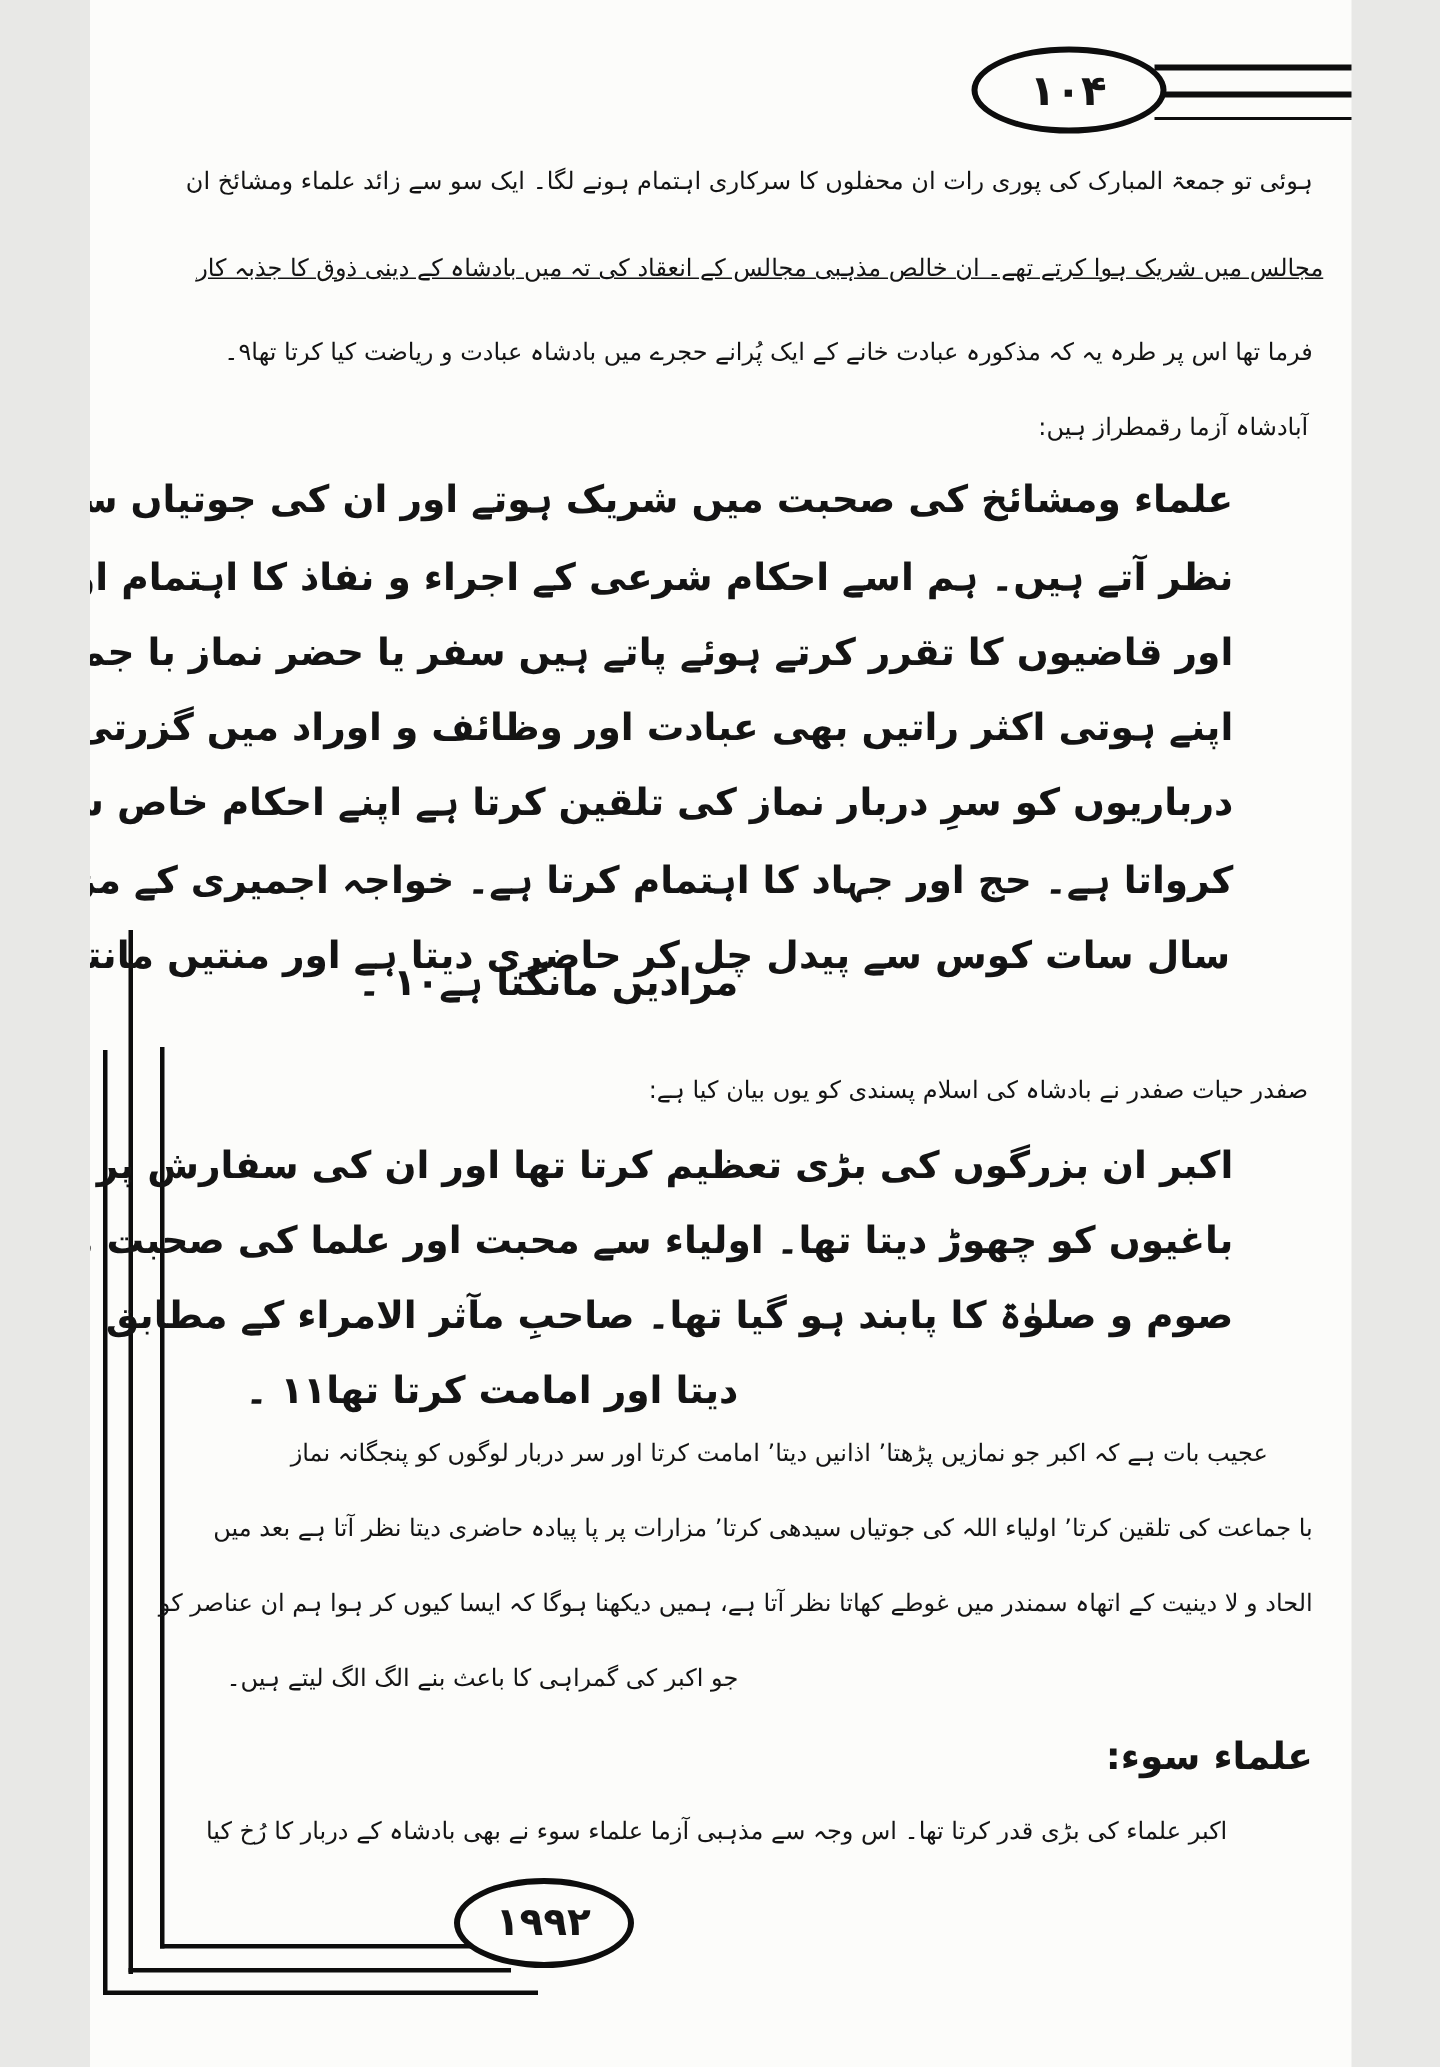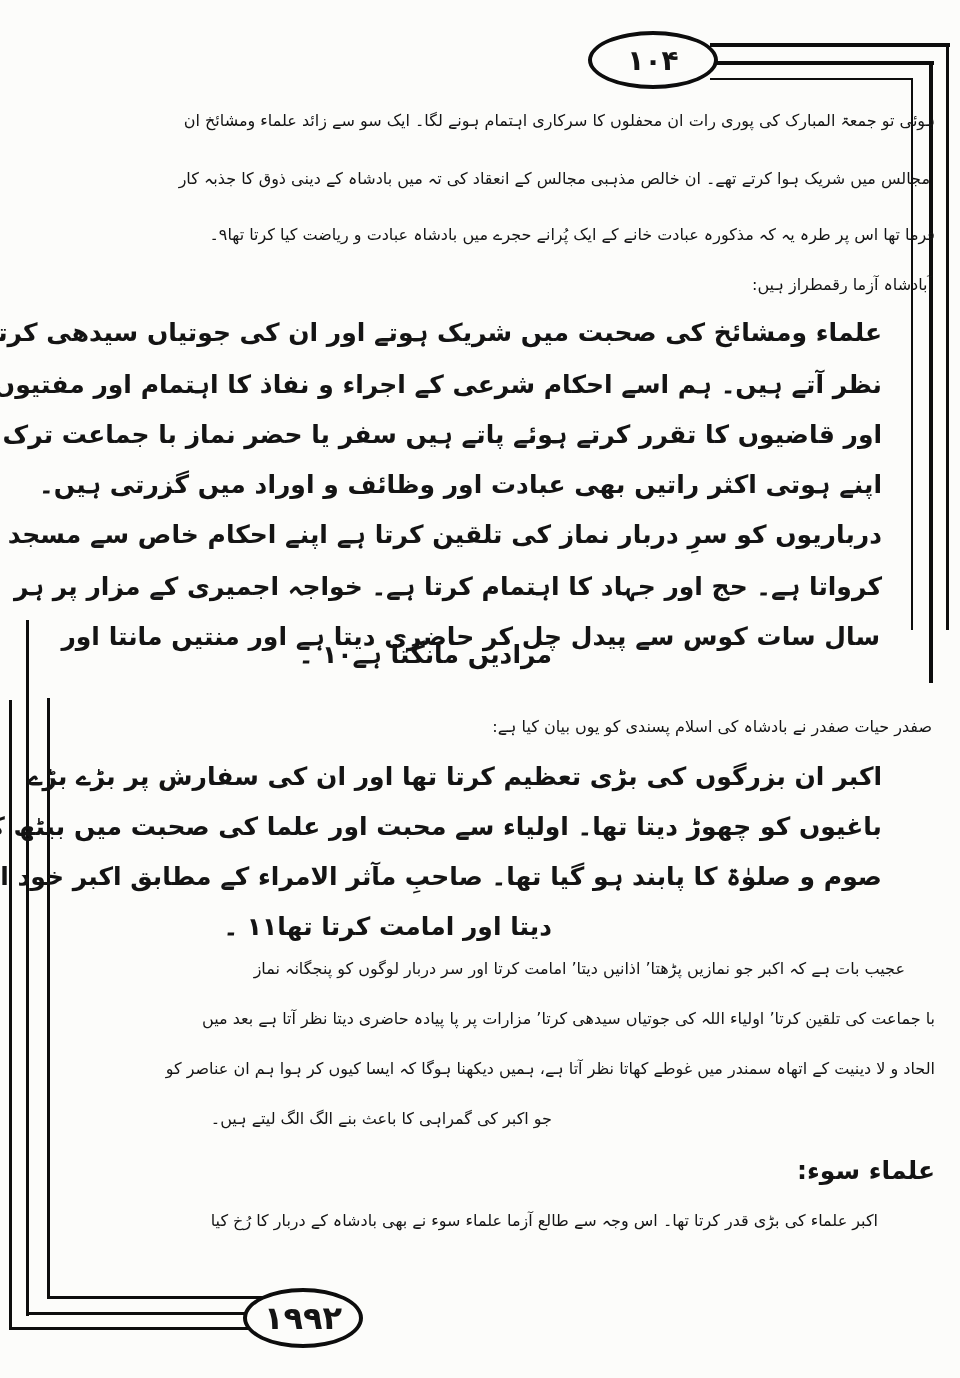--- a/index.html
+++ b/index.html
@@ -1,38 +1,38 @@
 <!DOCTYPE html>
 <html lang="ur" dir="rtl"><head>
 <meta charset="utf-8">
 <style>
   html,body{margin:0;padding:0;background:#e8e8e6;}
   .page{
     position:relative;
-    width:960px;height:1378px;
+    width:841px;height:1378px;
     margin:0 auto;
     background:#fcfcfa;
     overflow:hidden;
     font-family:"DejaVu Sans", sans-serif;
     color:#141414;
   }
   
   .bl{position:absolute;background:#0d0d0d;}
   
   .oval{
     position:absolute;
     background:#fcfcfa;
     border:4px solid #0d0d0d;
     border-radius:50%;
     display:flex;align-items:center;justify-content:center;
     z-index:3;
     font-weight:bold;
   }
   .oval-top{left:588px;top:31px;width:122px;height:50px;font-size:28px;}
-  .oval-bottom{left:243px;top:1288px;width:112px;height:52px;font-size:32px;}
+  .oval-bottom{left:243px;top:1252px;width:112px;height:52px;font-size:26px;}
   
   .line{
     position:absolute;
     direction:rtl;
     white-space:nowrap;
     text-align:right;
     height:46px;line-height:46px;
     font-size:20px;
     letter-spacing:0;
     z-index:2;
@@ -61,21 +61,21 @@
   <div class="bl" style="left:47px;top:1296px;width:215px;height:3px;"></div>
 
   <div class="oval oval-top">
     <span>۱۰۴</span>
   </div>
   <div class="oval oval-bottom">
     <span>۱۹۹۲</span>
   </div>
 
   <div class="line body-size" style="top:98px;right:25px;">ہوئی تو جمعۃ المبارک کی پوری رات ان محفلوں کا سرکاری اہتمام ہونے لگا۔ ایک سو سے زائد علماء ومشائخ ان</div>
-  <div class="line body-size" style="top:156px;right:30px;">مجالس میں شریک ہوا کرتے تھے۔ ان خالص مذہبی مجالس کے انعقاد کی تہ میں بادشاہ کے دینی ذوق کا جذبہ کار</div>
+  <div class="line body-size" style="top:156px;right:18px;text-decoration:underline;">مجالس میں شریک ہوا کرتے تھے۔ ان خالص مذہبی مجالس کے انعقاد کی تہ میں بادشاہ کے دینی ذوق کا جذبہ کار</div>
   <div class="line body-size" style="top:212px;right:25px;">فرما تھا اس پر طرہ یہ کہ مذکورہ عبادت خانے کے ایک پُرانے حجرے میں بادشاہ عبادت و ریاضت کیا کرتا تھا۹۔</div>
   <div class="line body-size" style="top:262px;right:28px;">آبادشاہ آزما رقمطراز ہیں:</div>
 
   <div class="line quote-size" style="top:310px;right:78px;">علماء ومشائخ کی صحبت میں شریک ہوتے اور ان کی جوتیاں سیدھی کرتے</div>
   <div class="line quote-size" style="top:362px;right:78px;margin-left:28px;">نظر آتے ہیں۔ ہم اسے احکام شرعی کے اجراء و نفاذ کا اہتمام اور مفتیوں</div>
   <div class="line quote-size" style="top:412px;right:78px;">اور قاضیوں کا تقرر کرتے ہوئے پاتے ہیں سفر یا حضر نماز با جماعت ترک</div>
   <div class="line quote-size" style="top:462px;right:78px;">اپنے ہوتی اکثر راتیں بھی عبادت اور وظائف و اوراد میں گزرتی ہیں۔</div>
   <div class="line quote-size" style="top:512px;right:78px;">درباریوں کو سرِ دربار نماز کی تلقین کرتا ہے اپنے احکام خاص سے مسجد تعمیر</div>
   <div class="line quote-size" style="top:564px;right:78px;">کرواتا ہے۔ حج اور جہاد کا اہتمام کرتا ہے۔ خواجہ اجمیری کے مزار پر ہر</div>
   <div class="line quote-size" style="top:614px;right:80px;">سال سات کوس سے پیدل چل کر حاضری دیتا ہے اور منتیں مانتا اور</div>
@@ -88,15 +88,15 @@
   <div class="line quote-size" style="top:854px;right:78px;">صوم و صلوٰۃ کا پابند ہو گیا تھا۔ صاحبِ مآثر الامراء کے مطابق اکبر خود اذان</div>
   <div class="line quote-size" style="top:904px;right:408px;">دیتا اور امامت کرتا تھا۱۱ ۔</div>
 
   <div class="line body-size" style="top:946px;right:55px;">عجیب بات ہے کہ اکبر جو نمازیں پڑھتا’ اذانیں دیتا’ امامت کرتا اور سر دربار لوگوں کو پنجگانہ نماز</div>
   <div class="line body-size" style="top:996px;right:25px;">با جماعت کی تلقین کرتا’ اولیاء اللہ کی جوتیاں سیدھی کرتا’ مزارات پر پا پیادہ حاضری دیتا نظر آتا ہے بعد میں</div>
   <div class="line body-size" style="top:1046px;right:25px;">الحاد و لا دینیت کے اتھاہ سمندر میں غوطے کھاتا نظر آتا ہے، ہمیں دیکھنا ہوگا کہ ایسا کیوں کر ہوا ہم ان عناصر کو</div>
   <div class="line body-size" style="top:1096px;right:408px;">جو اکبر کی گمراہی کا باعث بنے الگ الگ لیتے ہیں۔</div>
 
   <div class="line head-size" style="top:1148px;right:25px;">علماء سوء:</div>
 
-  <div class="line body-size" style="top:1198px;right:82px;">اکبر علماء کی بڑی قدر کرتا تھا۔ اس وجہ سے طالع آزما علماء سوء نے بھی بادشاہ کے دربار کا رُخ کیا</div>
+  <div class="line body-size" style="top:1198px;right:82px;">اکبر علماء کی بڑی قدر کرتا تھا۔ اس وجہ سے مذہبی آزما علماء سوء نے بھی بادشاہ کے دربار کا رُخ کیا</div>
 
 </div>
 
 </body></html>

